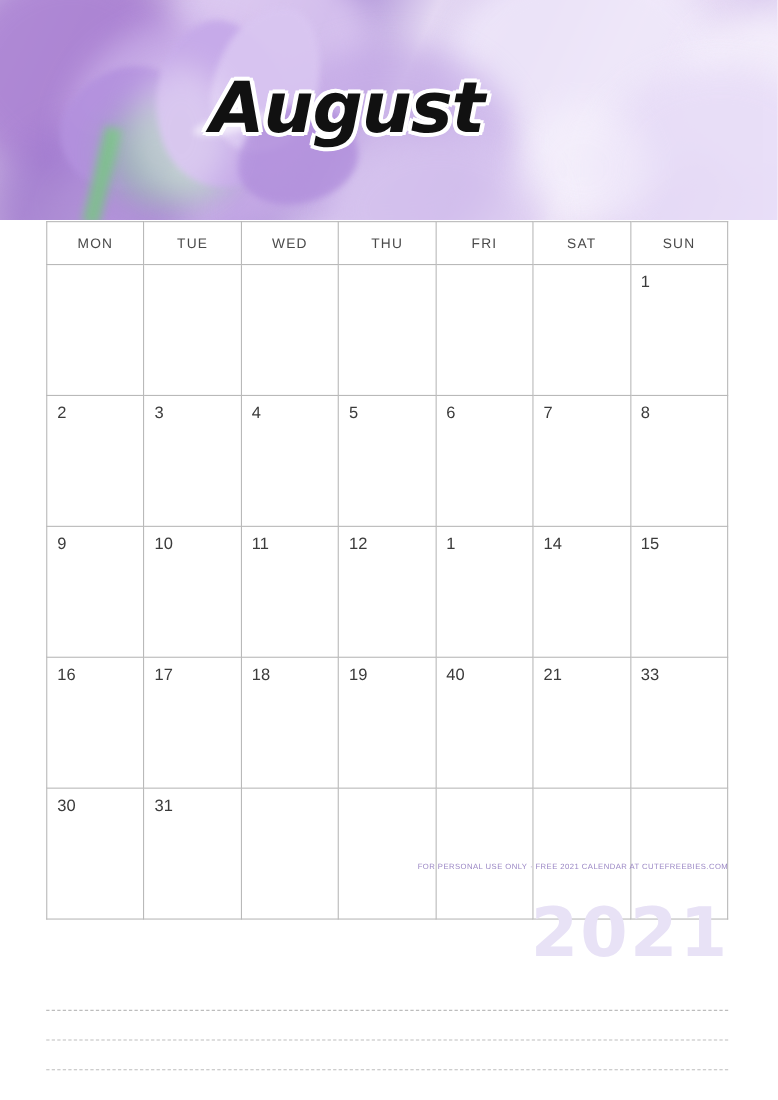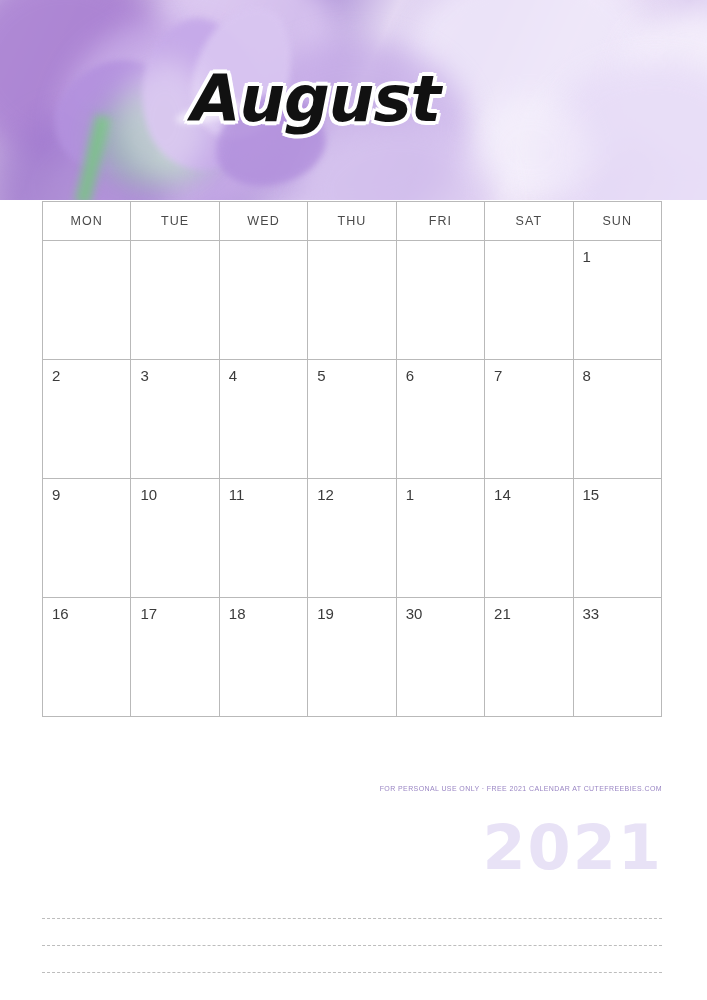--- a/index.html
+++ b/index.html
@@ -225,23 +225,32 @@
       <td>12</td>
       <td>1</td>
       <td>14</td>
       <td>15</td>
     </tr>
     <tr>
       <td>16</td>
       <td>17</td>
       <td>18</td>
       <td>19</td>
-      <td>30</td>
+      <td>40</td>
       <td>21</td>
       <td>33</td>
+    </tr>
+    <tr>
+      <td>30</td>
+      <td>31</td>
+      <td></td>
+      <td></td>
+      <td></td>
+      <td></td>
+      <td></td>
     </tr>
   </tbody>
 </table>
 
 <div class="credit">FOR PERSONAL USE ONLY · FREE 2021 CALENDAR AT CUTEFREEBIES.COM</div>
 
 <div class="year-watermark">2021</div>
 
 <div class="notes">
   <div class="note-line"></div>

